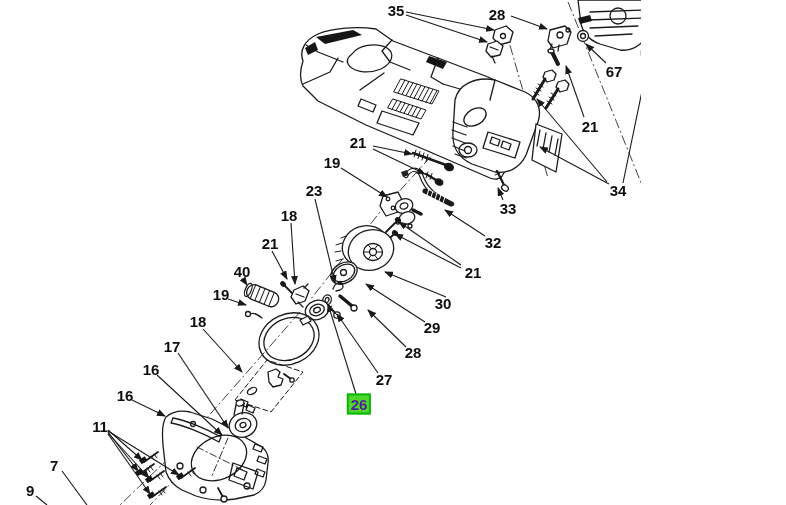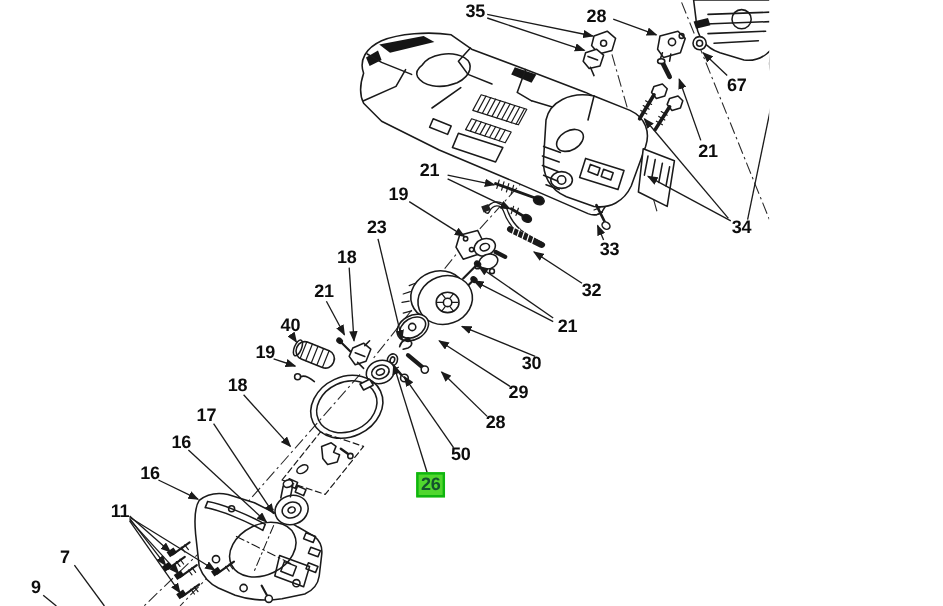--- a/index.html
+++ b/index.html
@@ -8,21 +8,21 @@
     font-family:"Liberation Sans", sans-serif;
   }
   .stage svg{position:absolute;left:0;top:0;}
   .lbl{
     position:absolute;transform:translate(-50%,-50%);
     font-family:"Liberation Sans", sans-serif;
     font-size:15px;font-weight:bold;color:#0d0d0d;line-height:1;
     white-space:nowrap;letter-spacing:-0.2px;
   }
   .lbl.hl{
-    background:#50d72e;border:2px solid #0fb50f;padding:1px 2px;color:#14532d;
+    background:#50d72e;border:2px solid #0fb50f;padding:1px 2px;color:#4c1d95;
   }
 </style>
 </head>
 <body>
 
 <div class="stage">
 
 <svg width="786" height="505" viewBox="0 0 786 505">
   <defs>
     <marker id="ah" markerWidth="9" markerHeight="7" refX="8" refY="3.5" orient="auto" markerUnits="userSpaceOnUse">
@@ -348,20 +348,20 @@
 <div class="lbl" style="left:270px;top:243px">21</div>
 <div class="lbl" style="left:473px;top:272px">21</div>
 <div class="lbl" style="left:242px;top:271px">40</div>
 <div class="lbl" style="left:221px;top:294px">19</div>
 <div class="lbl" style="left:443px;top:303px">30</div>
 <div class="lbl" style="left:198px;top:321px">18</div>
 <div class="lbl" style="left:432px;top:327px">29</div>
 <div class="lbl" style="left:172px;top:346px">17</div>
 <div class="lbl" style="left:413px;top:352px">28</div>
 <div class="lbl" style="left:151px;top:369px">16</div>
-<div class="lbl" style="left:384px;top:379px">50</div>
+<div class="lbl" style="left:384px;top:379px">27</div>
 <div class="lbl" style="left:125px;top:395px">16</div>
 <div class="lbl hl" style="left:359px;top:404px">26</div>
 <div class="lbl" style="left:100px;top:426px">11</div>
 <div class="lbl" style="left:54px;top:465px">7</div>
 <div class="lbl" style="left:30px;top:490px">9</div>
 
 </div>
 
 </body></html>

